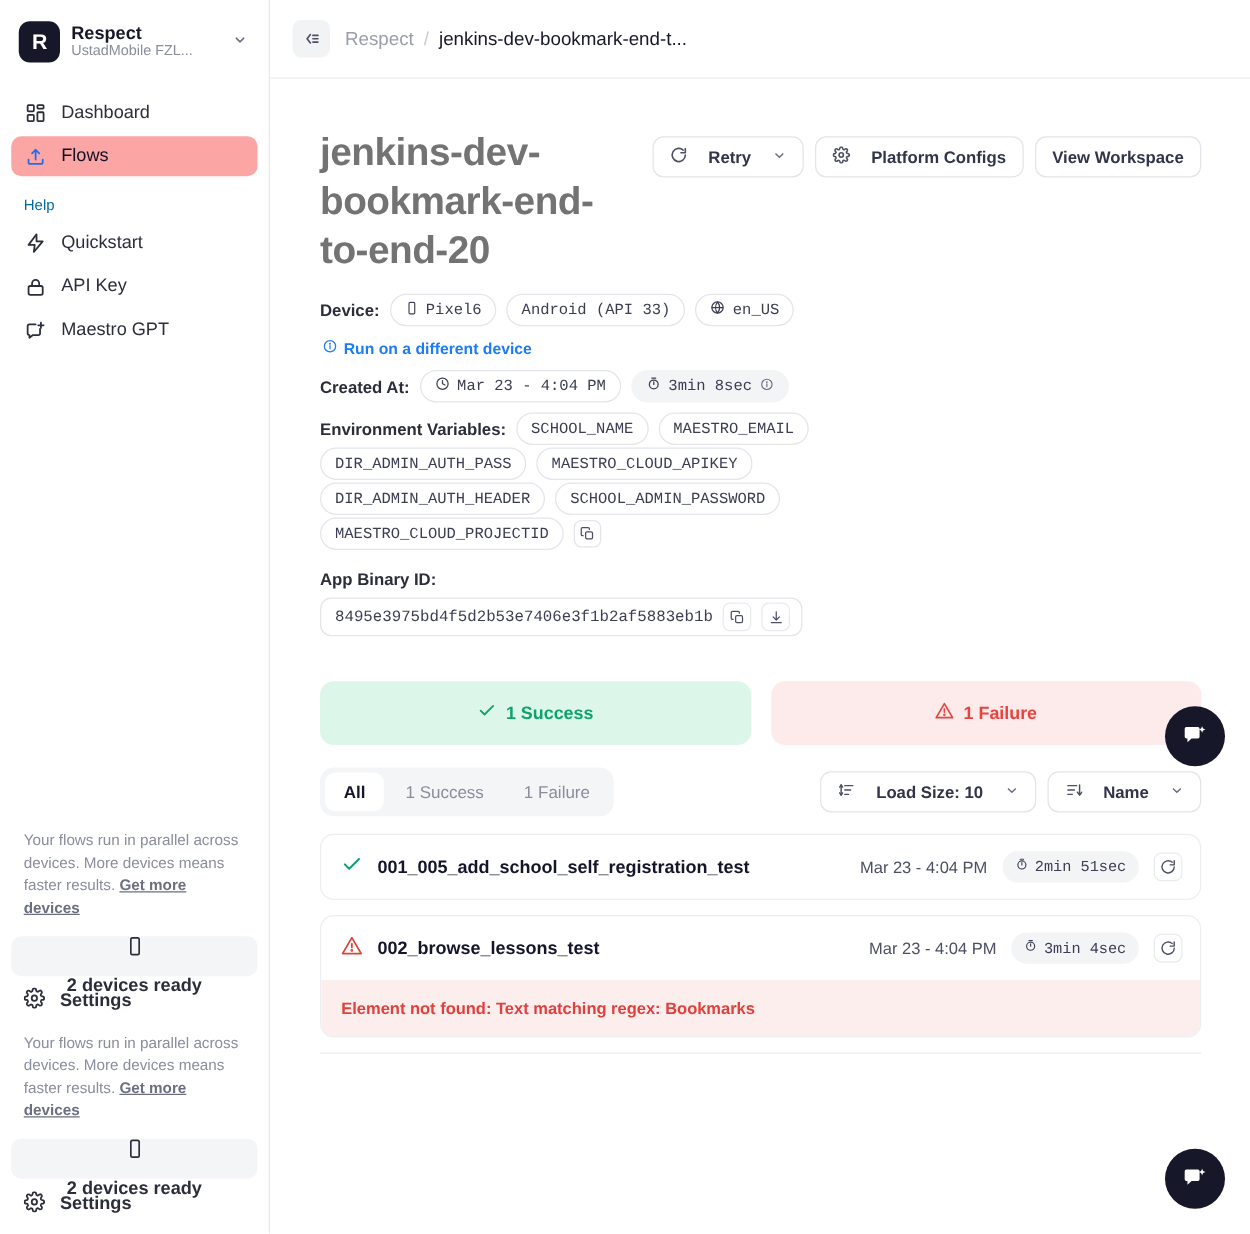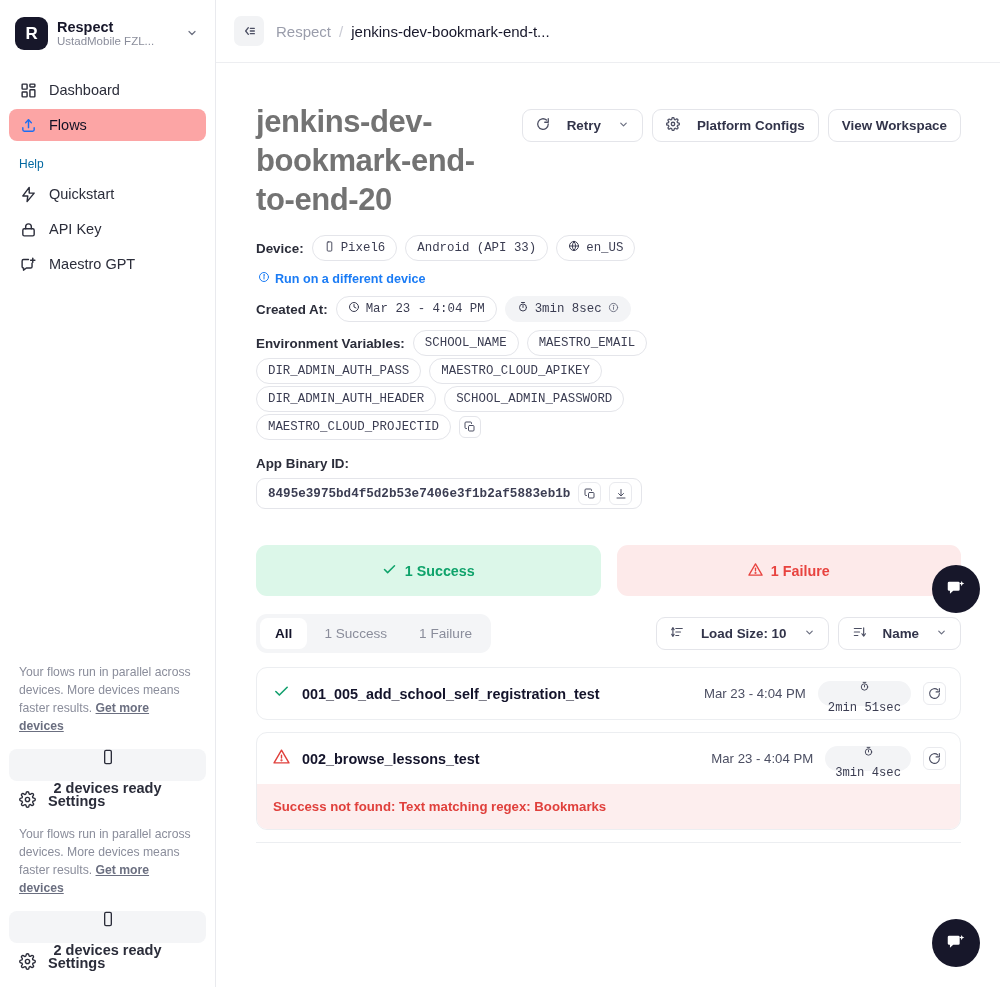--- a/index.html
+++ b/index.html
@@ -124,21 +124,21 @@
     border: 1px solid #e4e5ea; background: #fff;
     display: inline-flex; align-items: center; justify-content: center; cursor: pointer;
   }
 
   .binary-label { font-size: 13.4px; font-weight: bold; color: #2b2d3a; margin: 16px 0 7px 0; }
   .binary-box {
     display: inline-flex; align-items: center; gap: 8px;
     height: 31px; padding: 0 9px 0 11px; border-radius: 9px;
     border: 1px solid #e4e5ea; background: #fff;
   }
-  .binary-val { font-family: "Liberation Mono", monospace; font-size: 12.6px; color: #3b3d52; font-weight: bold; }
+  .binary-val { font-family: "Liberation Mono", monospace; font-size: 12.6px; color: #3b3d52; }
   .sq-btn {
     width: 23px; height: 23px; border-radius: 6px;
     border: 1px solid #e9eaee; background: #fff;
     display: inline-flex; align-items: center; justify-content: center; cursor: pointer;
   }
 
   .stats { display: flex; gap: 16px; margin-top: 36px; }
   .stat {
     flex: 1; height: 51px; border-radius: 11px;
     display: flex; align-items: center; justify-content: center; gap: 8px;
@@ -164,21 +164,21 @@
   }
   .row-main {
     display: flex; align-items: center; gap: 12px;
     padding: 13px 14px 13px 16px; cursor: pointer;
   }
   .row-name { font-size: 14.4px; font-weight: bold; color: #14142b; flex: 1; }
   .row-date { font-size: 13.2px; color: #4c4f63; white-space: nowrap; }
   .row-dur {
     display: inline-flex; align-items: center; gap: 5px;
     height: 25px; padding: 0 10px; border-radius: 13px; background: #f3f4f6;
-    font-family: "Liberation Mono", monospace; font-size: 12.2px; color: #3b3d52; white-space: nowrap; flex-direction: column;
+    font-family: "Liberation Mono", monospace; font-size: 12.2px; color: #3b3d52; white-space: nowrap;
   }
   .row-error {
     background: #fdeeee; color: #e0403c;
     font-size: 13.2px; font-weight: bold;
     padding: 15px 16px;
   }
   .rows-divider { border-top: 1px solid #eceef1; margin-top: 12px; }
 
   .fab {
     position: absolute; right: 20px;
@@ -612,21 +612,21 @@
                 </span>
                 <span>3min 4sec</span>
               </span>
               <span class="sq-btn">
                 <svg width="13" height="13" viewBox="0 0 24 24" fill="none" stroke="#4c4f63" stroke-width="2.1" stroke-linecap="round" stroke-linejoin="round">
                     <path d="M21 12a9 9 0 1 1-3-6.7"></path>
                     <polyline points="21 3 21 9 15 9"></polyline>
                   </svg>
               </span>
             </div>
-            <div class="row-error">Success not found: Text matching regex: Bookmarks</div>
+            <div class="row-error">Element not found: Text matching regex: Bookmarks</div>
           </div>
 
           <div class="rows-divider"></div>
         </div>
 
       </div>
     </div>
 
     <div class="fab top">
       <svg width="22" height="22" viewBox="0 0 24 24" fill="#ffffff">

